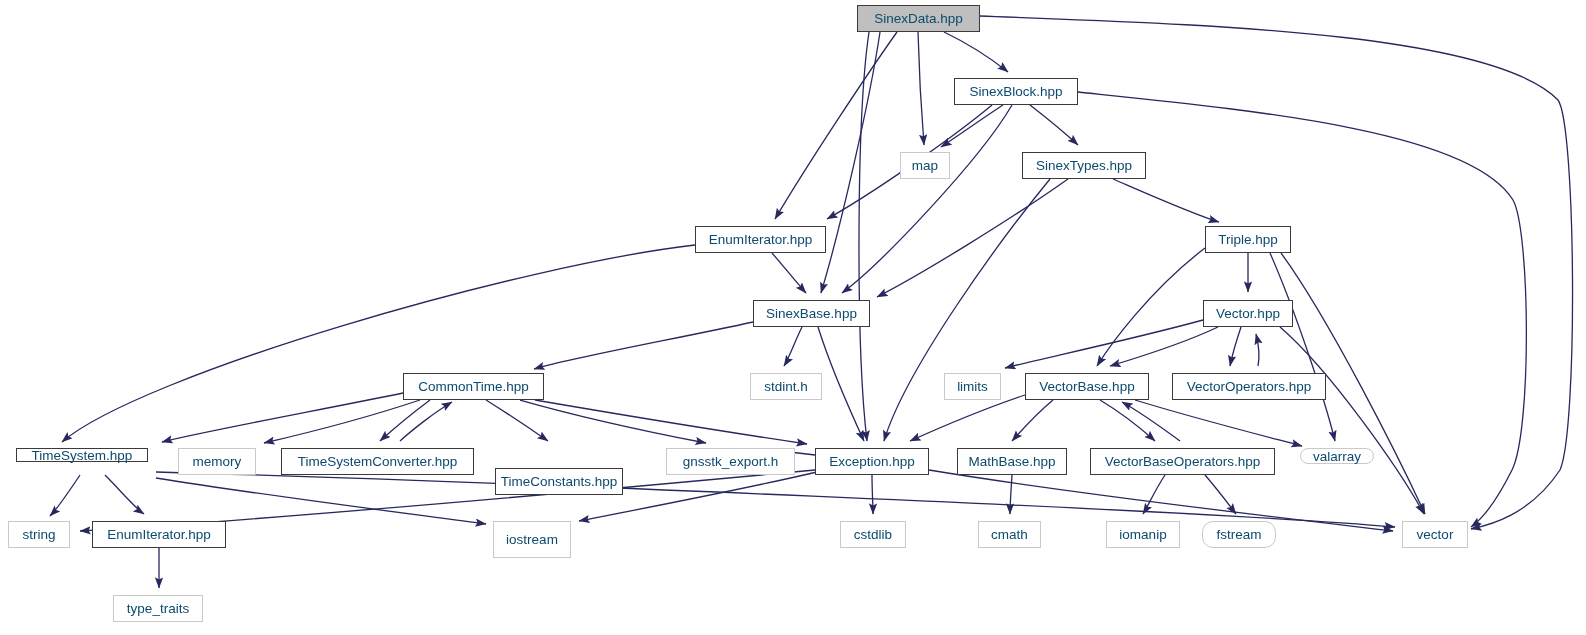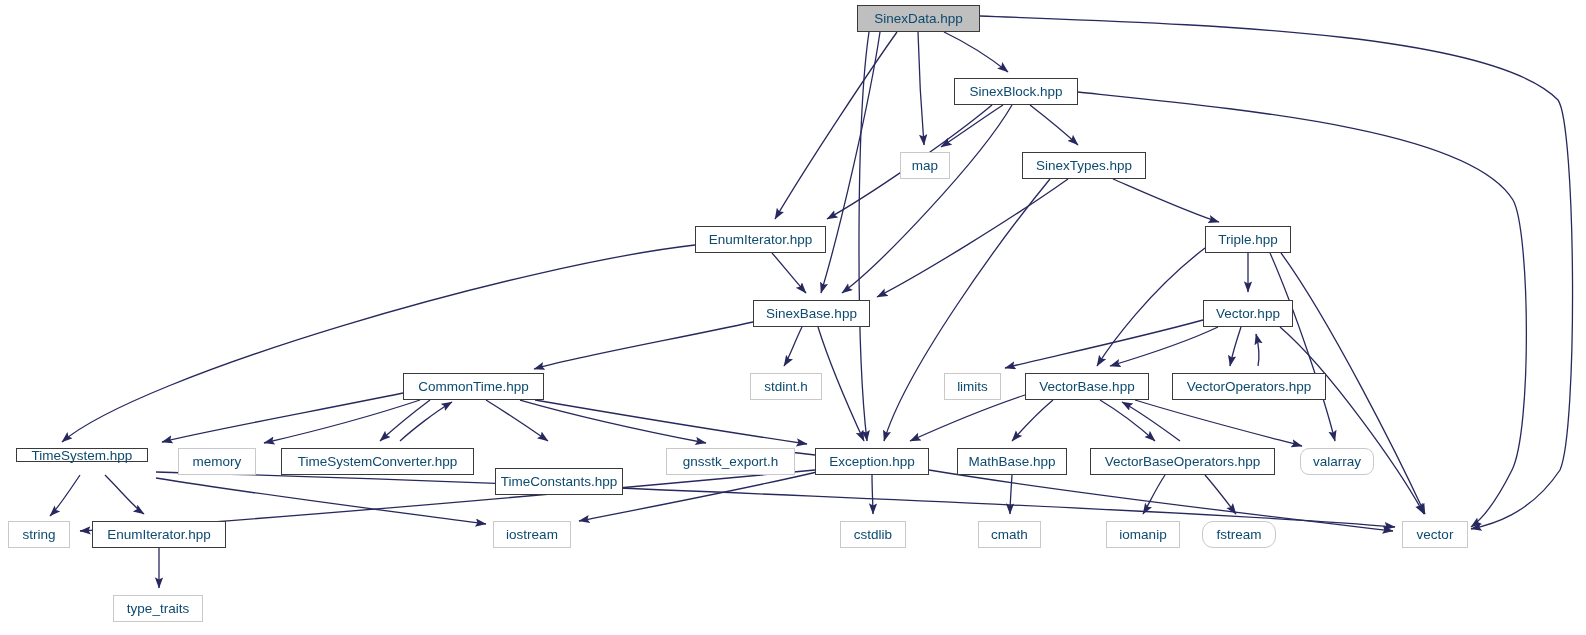--- a/index.html
+++ b/index.html
@@ -111,24 +111,24 @@
       <div class="node hdr" style="left: 1025px; top: 373px; width: 124px; height: 27px;">VectorBase.hpp</div>
       <div class="node hdr" style="left: 1172px; top: 373px; width: 154px; height: 27px;">VectorOperators.hpp</div>
       <div class="node hdr" style="left: 16px; top: 448px; width: 132px; height: 14px;">TimeSystem.hpp</div>
       <div class="node sys" style="left: 178px; top: 448px; width: 78px; height: 27px;">memory</div>
       <div class="node hdr" style="left: 281px; top: 448px; width: 193px; height: 27px;">TimeSystemConverter.hpp</div>
       <div class="node hdr" style="left: 495px; top: 468px; width: 128px; height: 27px;">TimeConstants.hpp</div>
       <div class="node sys" style="left: 666px; top: 448px; width: 129px; height: 27px;">gnsstk_export.h</div>
       <div class="node hdr" style="left: 815px; top: 448px; width: 114px; height: 27px;">Exception.hpp</div>
       <div class="node hdr" style="left: 957px; top: 448px; width: 110px; height: 27px;">MathBase.hpp</div>
       <div class="node hdr" style="left: 1090px; top: 448px; width: 185px; height: 27px;">VectorBaseOperators.hpp</div>
-      <div class="node sys" style="left: 1300px; top: 448px; width: 74px; height: 27px; border-radius: 9px;">valarray</div>
+      <div class="node sys" style="left: 1300px; top: 448px; width: 74px; height: 16px; border-radius: 9px;">valarray</div>
       <div class="node sys" style="left: 8px; top: 521px; width: 62px; height: 27px;">string</div>
       <div class="node hdr" style="left: 92px; top: 521px; width: 134px; height: 27px;">EnumIterator.hpp</div>
-      <div class="node sys" style="left: 493px; top: 521px; width: 78px; height: 27px;">iostream</div>
+      <div class="node sys" style="left: 493px; top: 521px; width: 78px; height: 37px;">iostream</div>
       <div class="node sys" style="left: 840px; top: 521px; width: 66px; height: 27px;">cstdlib</div>
       <div class="node sys" style="left: 978px; top: 521px; width: 63px; height: 27px;">cmath</div>
       <div class="node sys" style="left: 1106px; top: 521px; width: 74px; height: 27px;">iomanip</div>
       <div class="node sys" style="left: 1202px; top: 521px; width: 74px; height: 27px; border-radius: 11px;">fstream</div>
       <div class="node sys" style="left: 113px; top: 595px; width: 90px; height: 27px;">type_traits</div>
       <div class="node sys" style="left: 1402px; top: 521px; width: 66px; height: 27px;">vector</div>
     </div>
 </div>
 
 </body></html>

